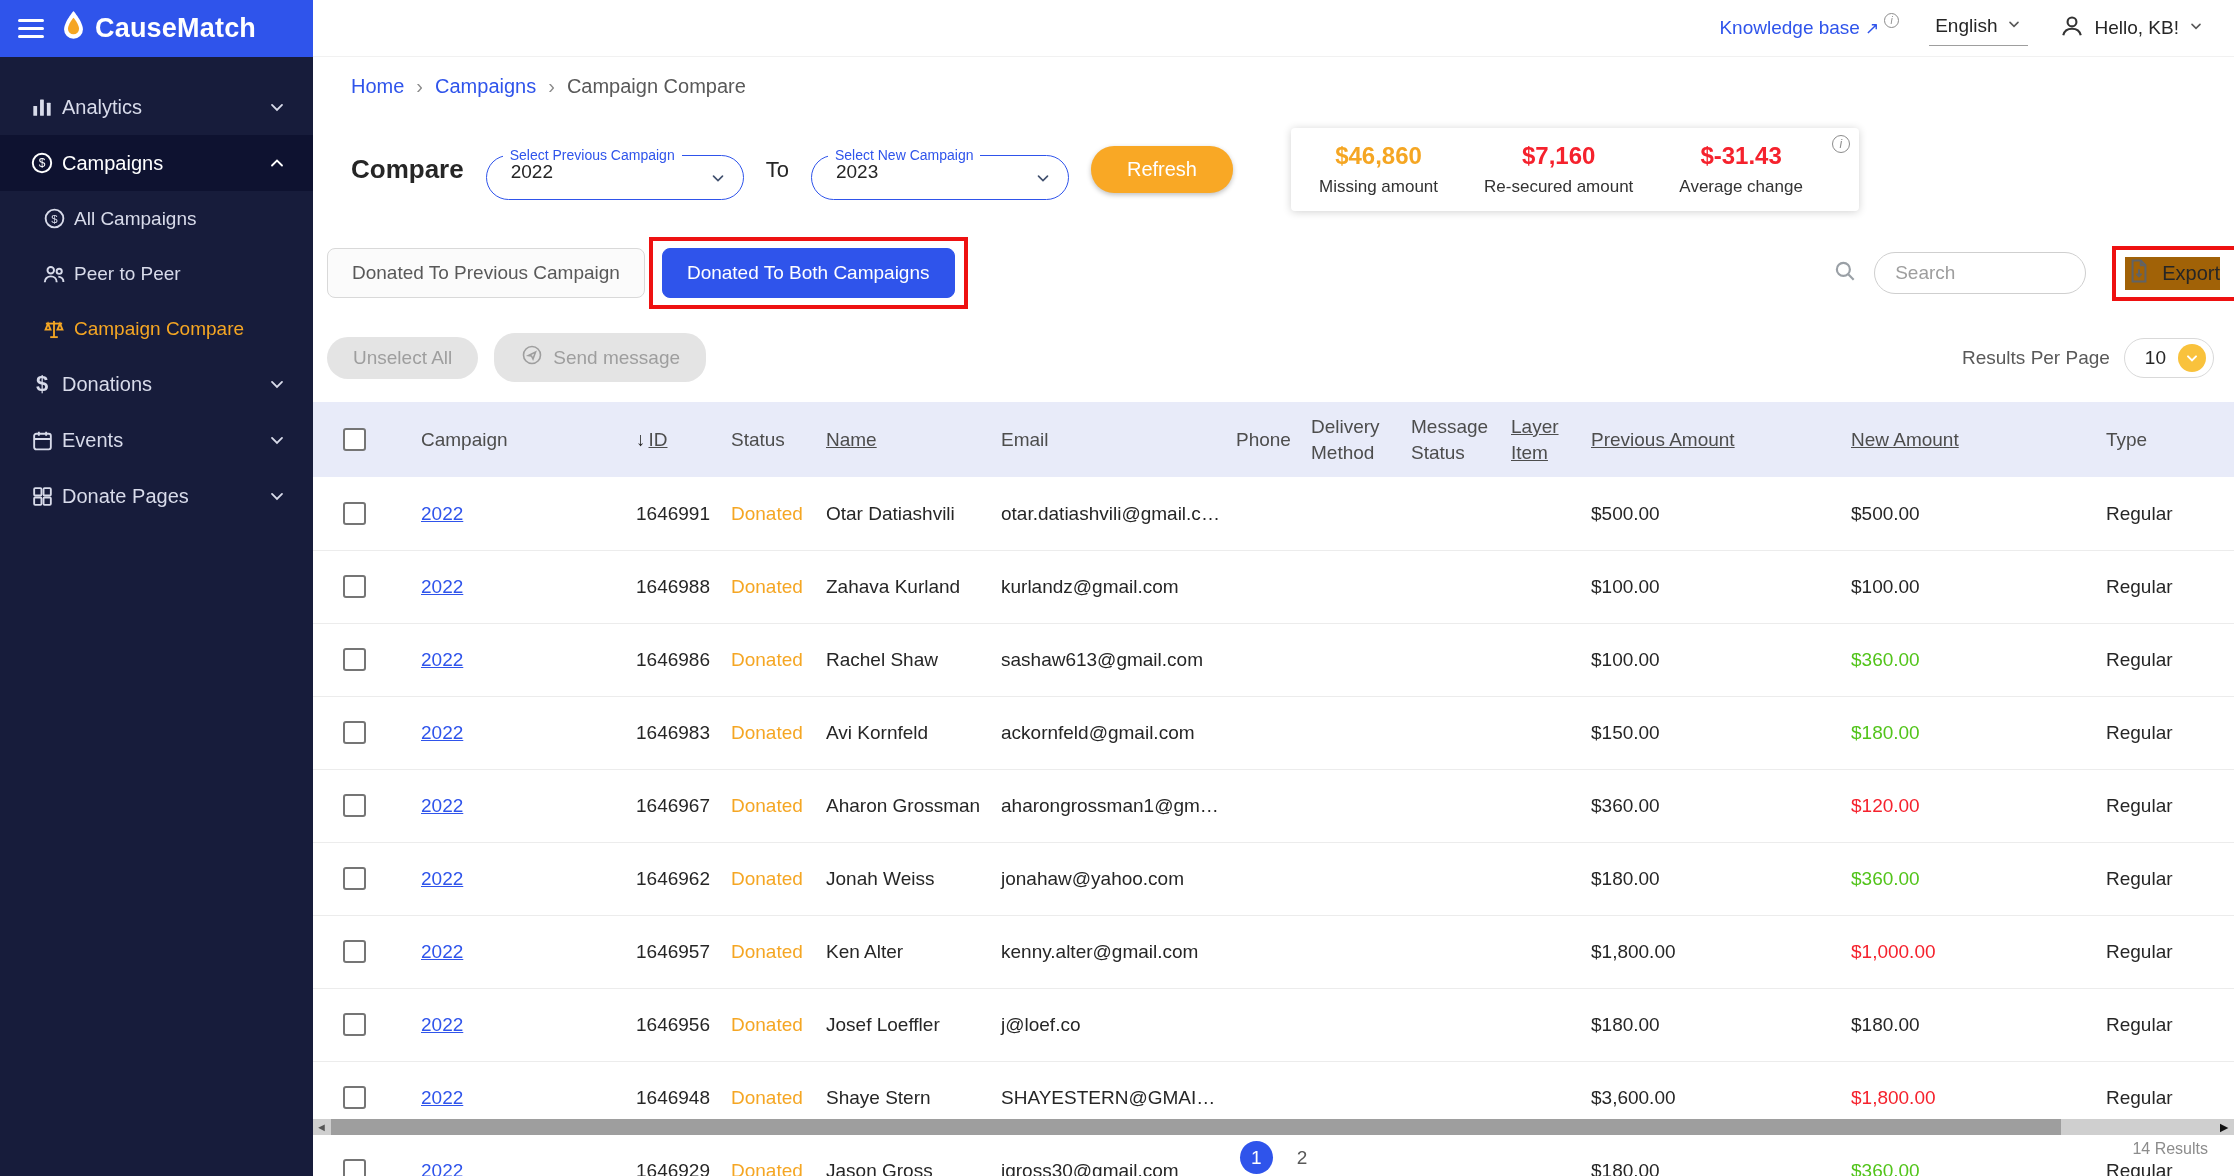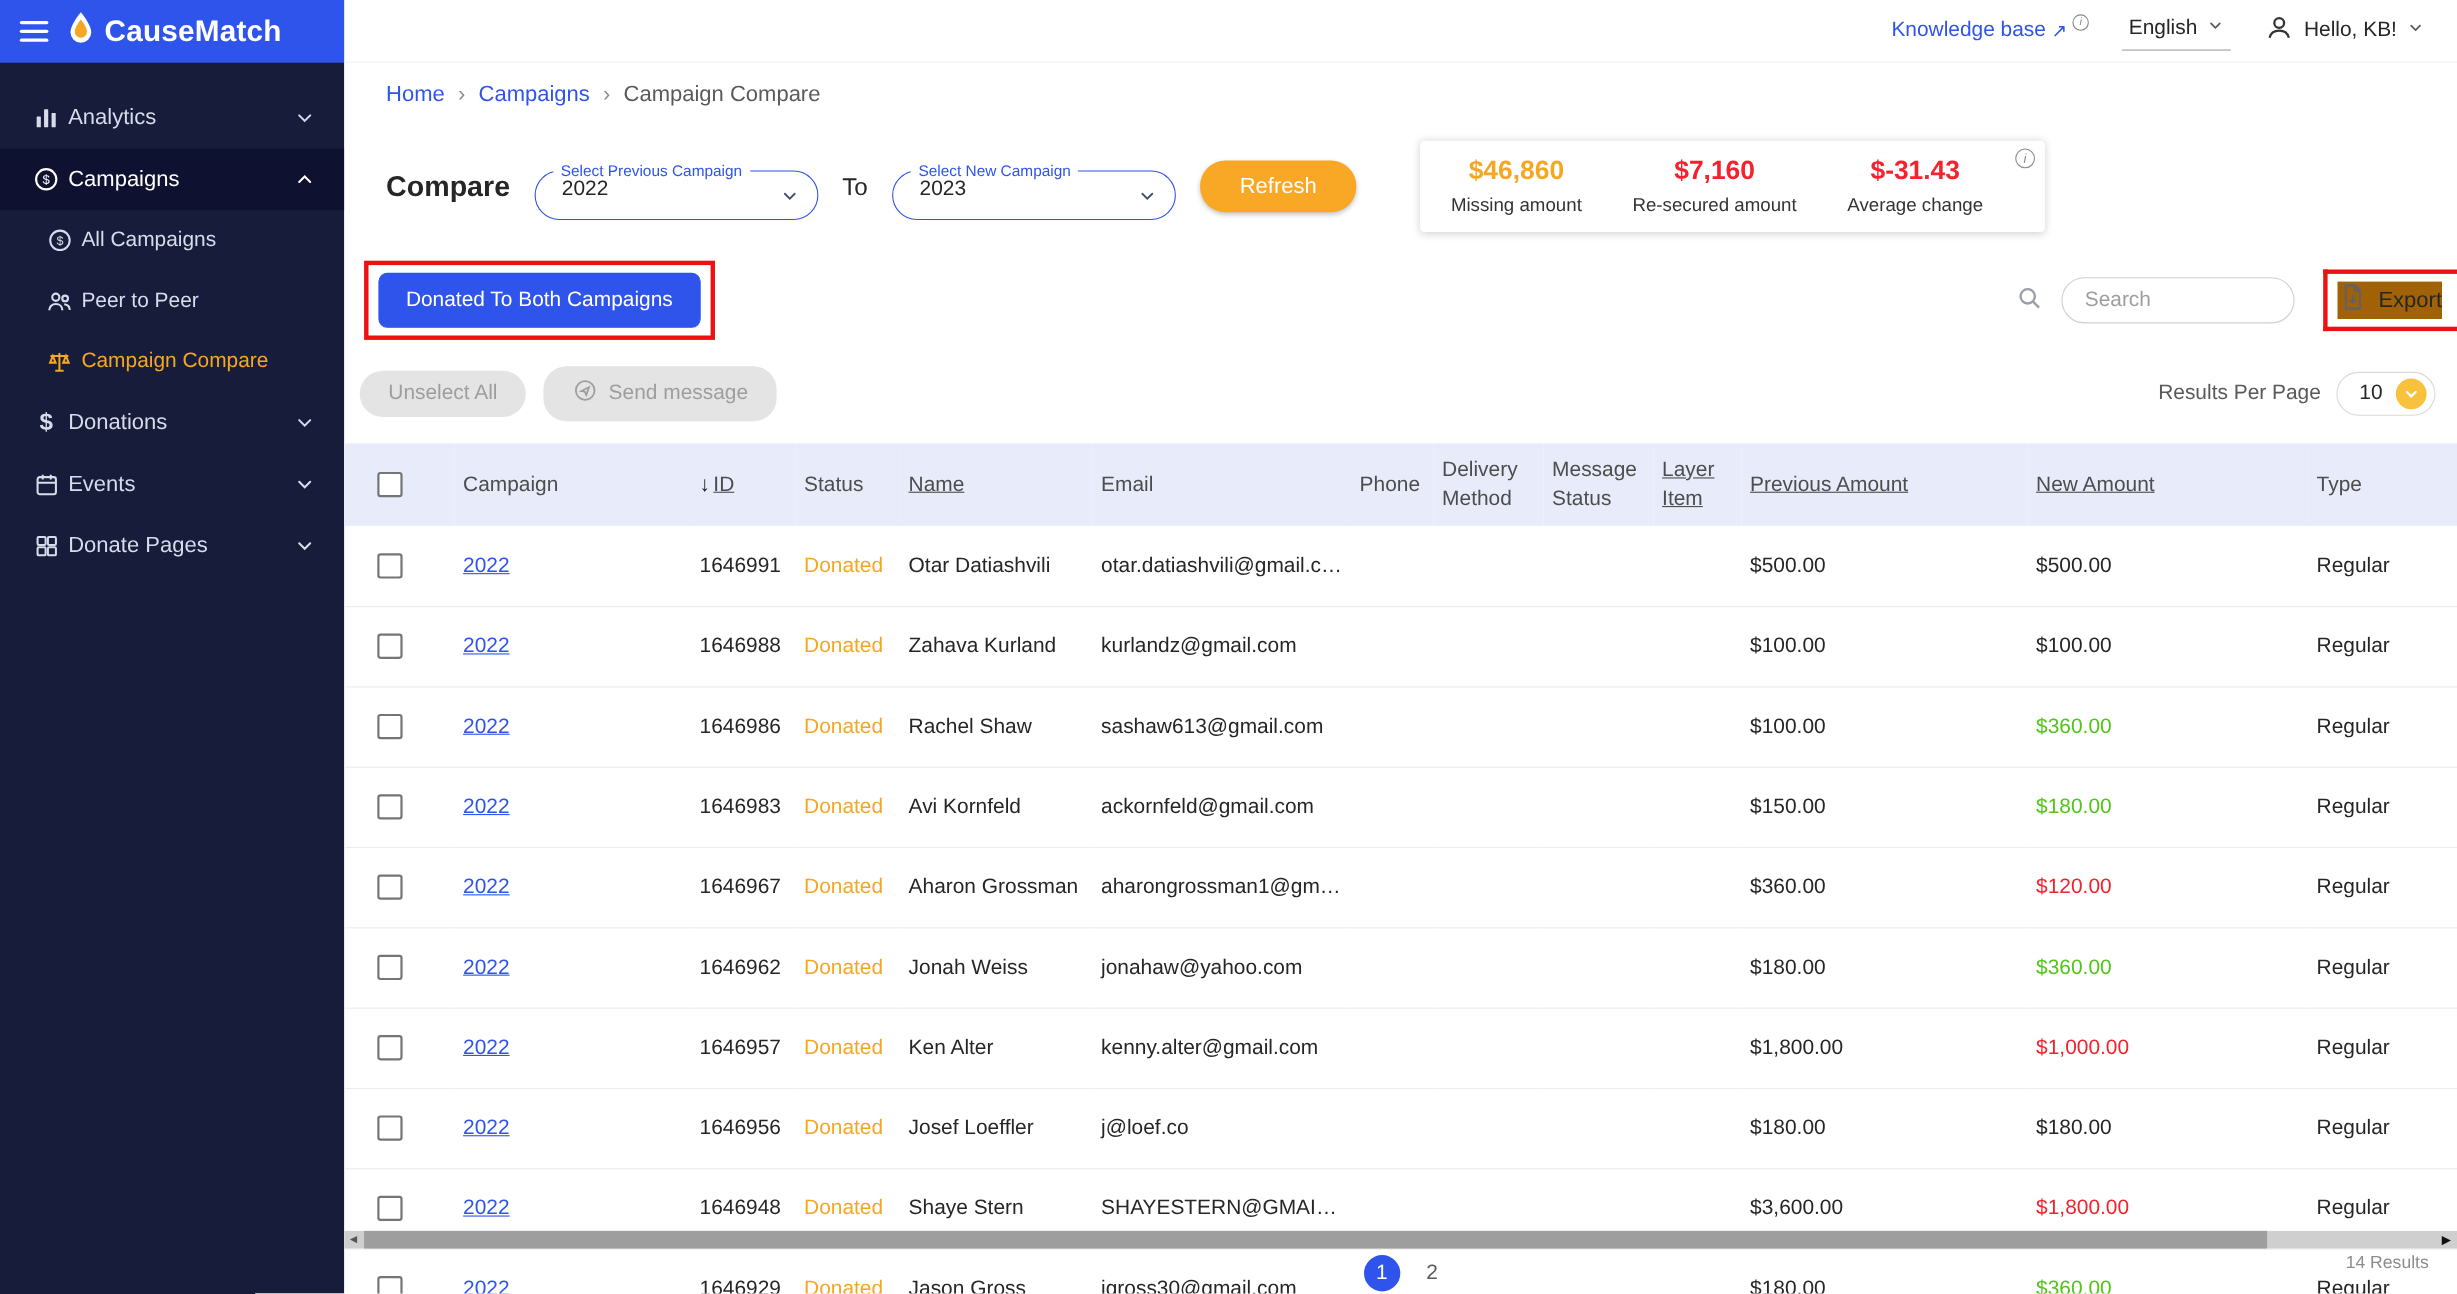--- a/index.html
+++ b/index.html
@@ -294,20 +294,21 @@
           </div>
           <div class="stat">
             <div class="stat-value red">$-31.43</div>
             <div class="stat-label">Average change</div>
           </div>
           <span class="info-dot stats-info">i</span>
         </div>
       </div>
 
       <div class="tabs-row">
+        <span class="tab tab-inactive">Donated To Previous Campaign</span>
         <span class="annotation tab-annotation">
           <span class="tab tab-active">Donated To Both Campaigns</span>
         </span>
         <div class="toolbar-right">
           <span><svg viewBox="0 0 24 24" width="26" height="26" fill="none" stroke="#9aa0a6" stroke-width="2">
                 <circle cx="10.5" cy="10.5" r="6"></circle>
                 <path d="M15 15l5 5"></path>
               </svg></span>
           <input class="search-input" type="text" placeholder="Search" style="">
           <span class="annotation export-annotation">

